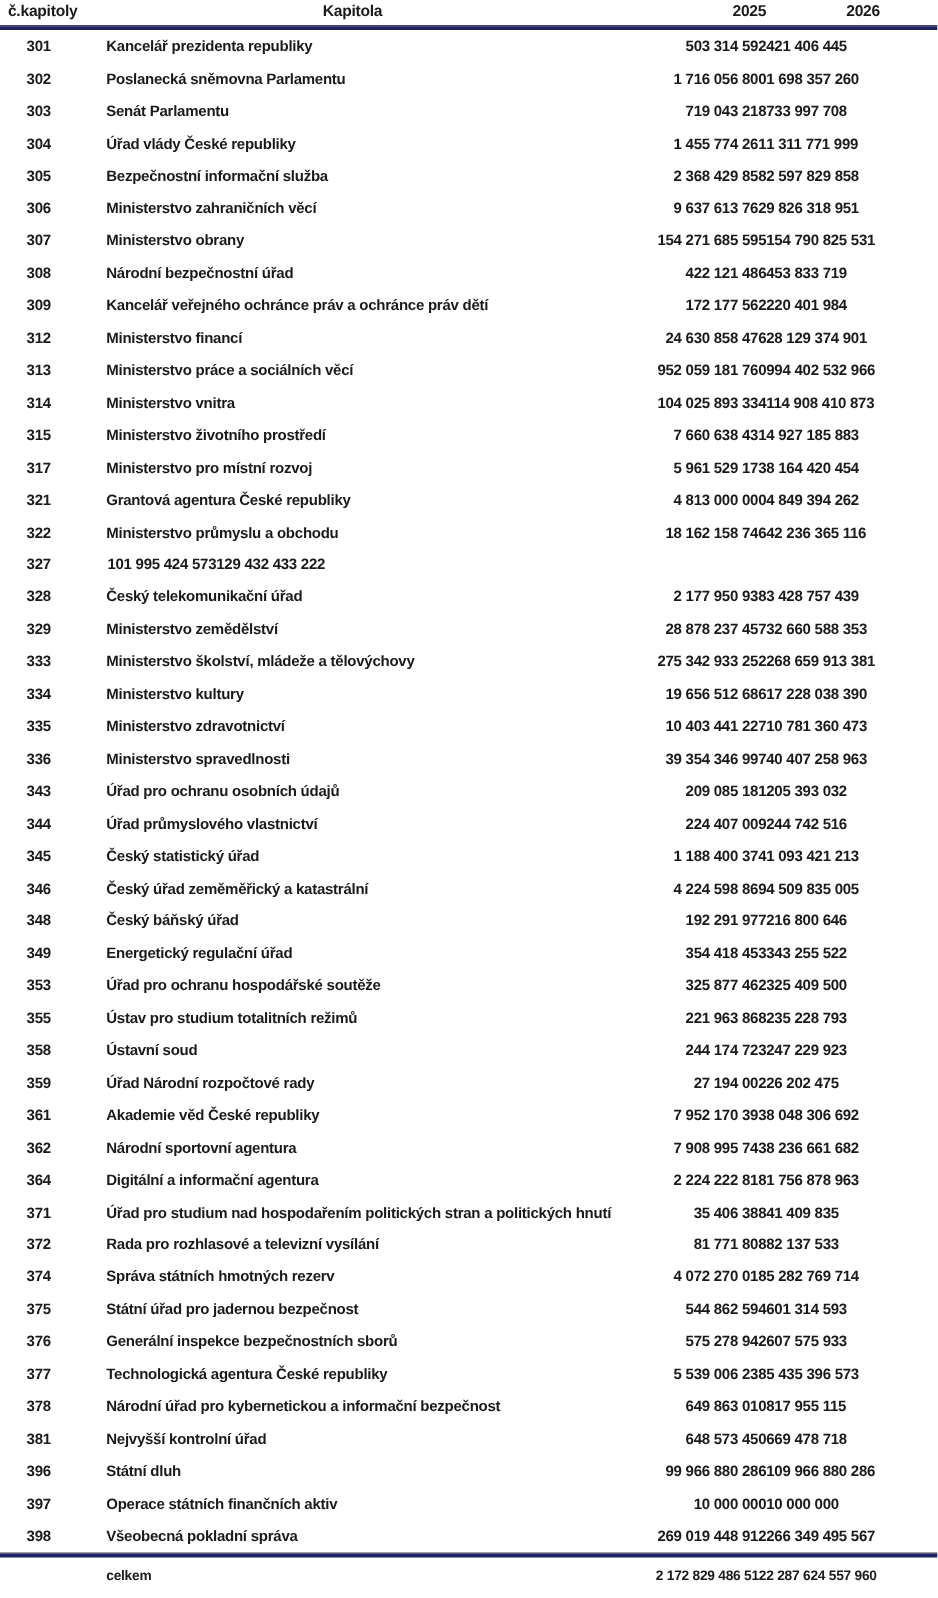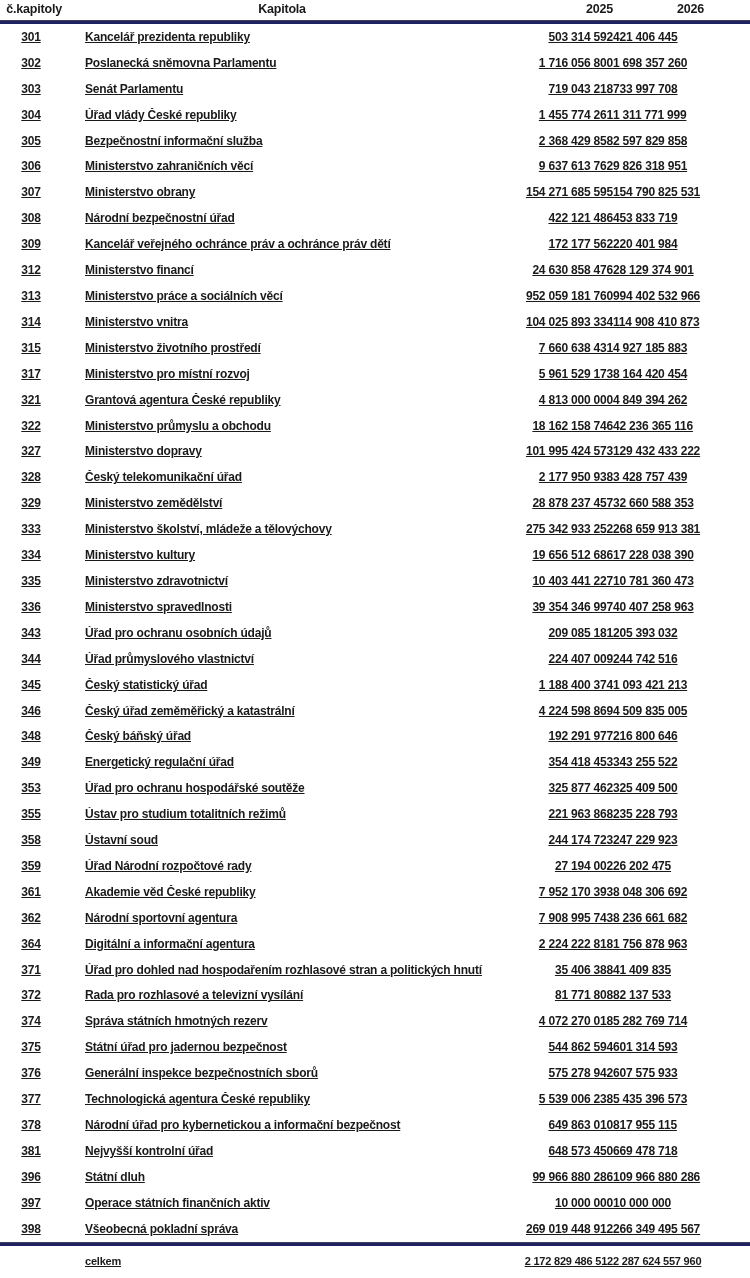--- a/index.html
+++ b/index.html
@@ -27,21 +27,20 @@
     border-top: 1px solid #40405a;
     border-bottom: 3px solid #1e2263;
   }
   .rows { }
   .row, .total-row {
     display: flex;
     height: 25.91px;
     align-items: center;
     font-size: 12px;
     white-space: nowrap;
-    text-decoration: underline;
   }
   .total-row { height: 30px; font-size: 11px; }
   .c-num   { width: 62px;  text-align: center; }
   .c-name  { width: 440px; text-align: left; padding-left: 23px; overflow: hidden; }
   .c-2025  { width: 111px; text-align: right; }
   .c-2026  { width: 137px; text-align: left; padding-right: 10px; }
   .h-num   { width: 62px;  text-align: right; padding-left: 2px; }
   .h-name  { width: 440px; text-align: center; }
   .h-2025  { width: 111px; text-align: right; }
   .h-2026  { width: 137px; text-align: center; padding-left: 18px; }
@@ -168,21 +167,20 @@
 
   <div class="row">
     <div class="c-num">322</div>
     <div class="c-name">Ministerstvo průmyslu a obchodu</div>
     <div class="c-2025">18 162 158 746</div>
     <div class="c-2026">42 236 365 116</div>
   </div>
 
   <div class="row">
     <div class="c-num">327</div>
-    <div class="c-name">Ministerstvo dopravy</div>
     <div class="c-2025">101 995 424 573</div>
     <div class="c-2026">129 432 433 222</div>
   </div>
 
   <div class="row">
     <div class="c-num">328</div>
     <div class="c-name">Český telekomunikační úřad</div>
     <div class="c-2025">2 177 950 938</div>
     <div class="c-2026">3 428 757 439</div>
   </div>
@@ -308,21 +306,21 @@
 
   <div class="row">
     <div class="c-num">364</div>
     <div class="c-name">Digitální a informační agentura</div>
     <div class="c-2025">2 224 222 818</div>
     <div class="c-2026">1 756 878 963</div>
   </div>
 
   <div class="row">
     <div class="c-num">371</div>
-    <div class="c-name">Úřad pro dohled nad hospodařením rozhlasové stran a politických hnutí</div>
+    <div class="c-name">Úřad pro studium nad hospodařením politických stran a politických hnutí</div>
     <div class="c-2025">35 406 388</div>
     <div class="c-2026">41 409 835</div>
   </div>
 
   <div class="row">
     <div class="c-num">372</div>
     <div class="c-name">Rada pro rozhlasové a televizní vysílání</div>
     <div class="c-2025">81 771 808</div>
     <div class="c-2026">82 137 533</div>
   </div>

